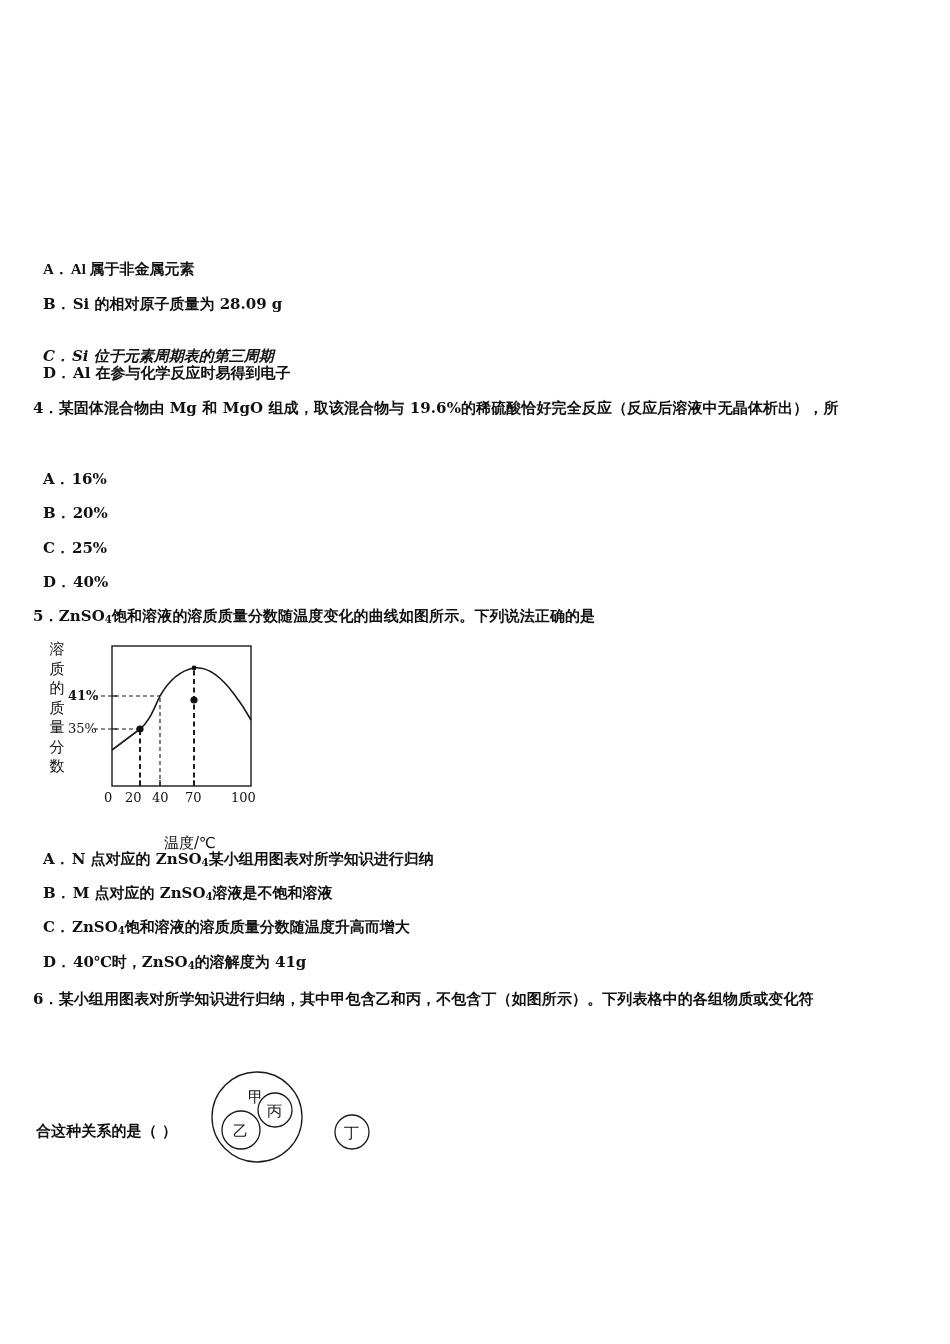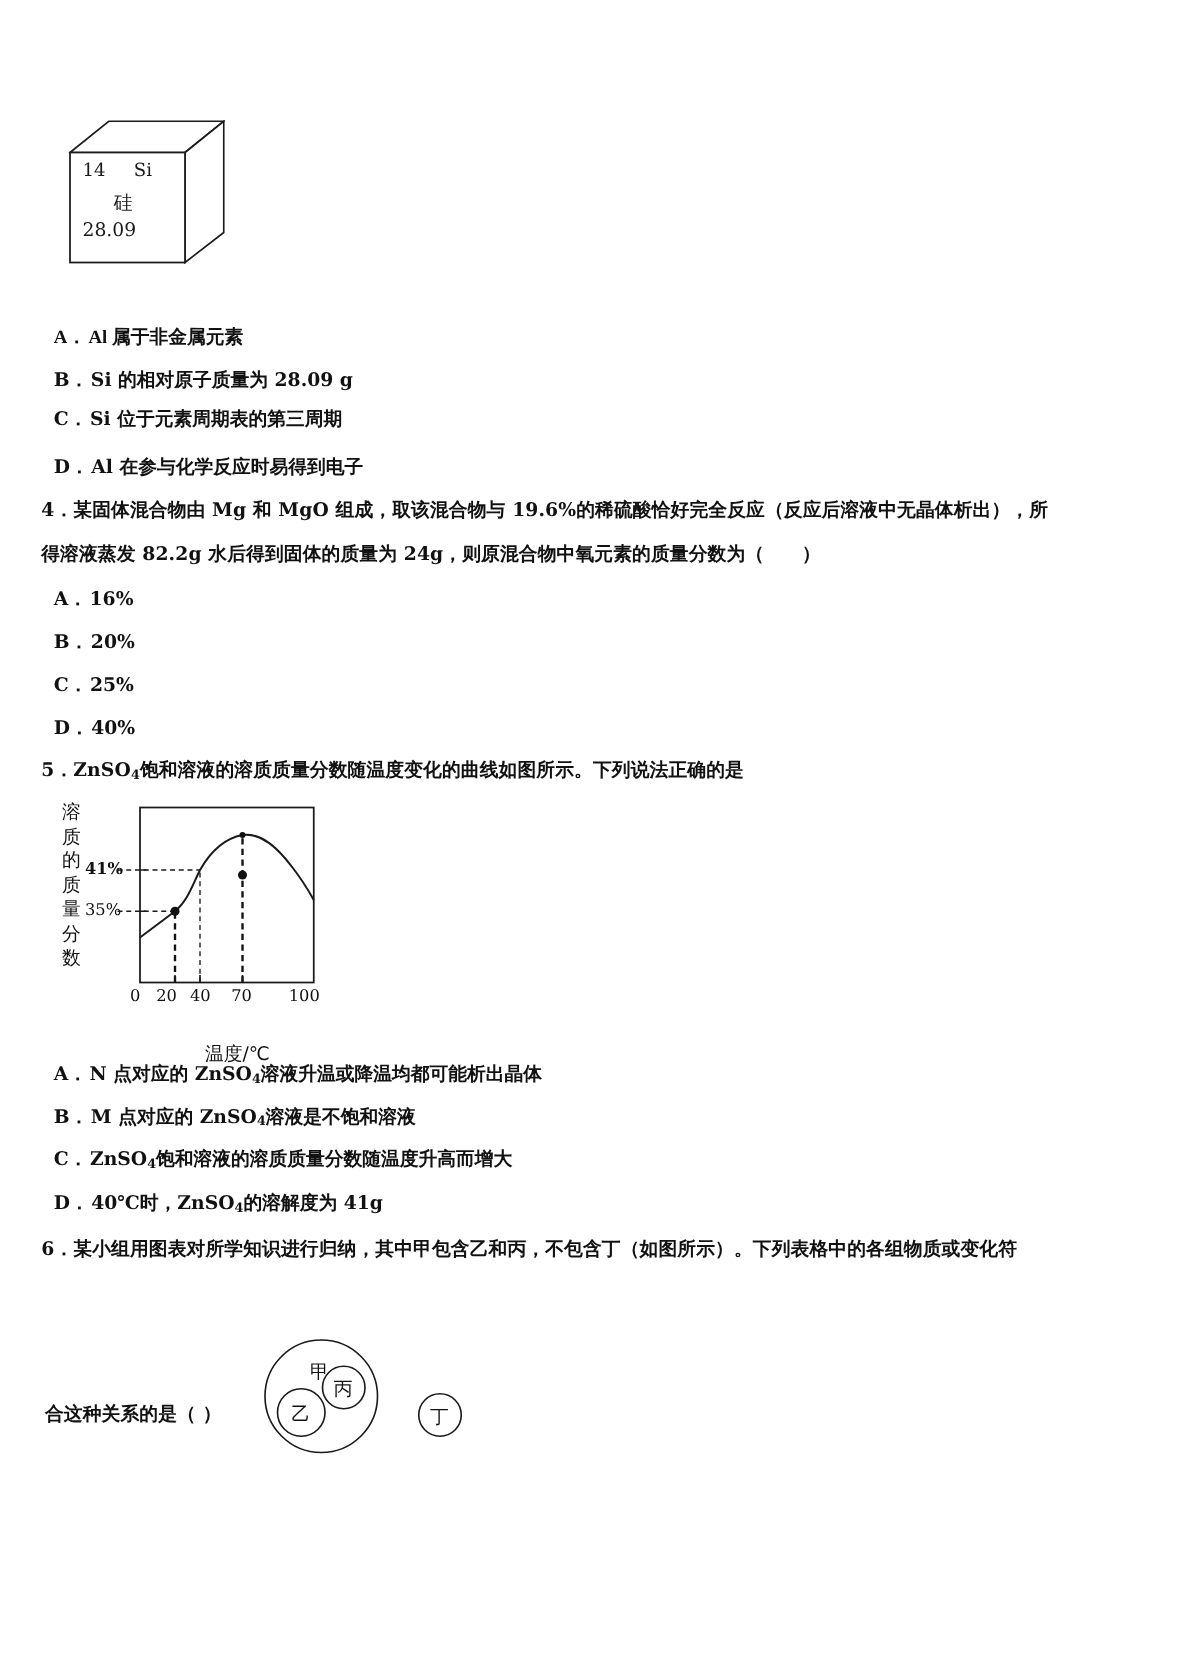--- a/index.html
+++ b/index.html
@@ -141,53 +141,38 @@
     font-size: 15px;
     font-family: "DejaVu Sans", "Liberation Sans", sans-serif;
     color: #111;
   }
 </style>
 </head>
 <body>
 
 <div class="page">
 
-  <div class="cube-wrap">
-    <svg width="125" height="118" viewBox="0 0 125 118" style="position:absolute;left:0;top:0;">
-
-      <polygon points="1,26 32,1 124,1 93,26" fill="#ffffff" stroke="#1a1a1a" stroke-width="1.3"></polygon>
-
-      <polygon points="93,26 124,1 124,90 93,114" fill="#ffffff" stroke="#1a1a1a" stroke-width="1.3"></polygon>
-
-      <rect x="1" y="26" width="92" height="88" fill="#ffffff" stroke="#1a1a1a" stroke-width="1.4"></rect>
-    </svg>
-    <div class="cube-txt cube-num">14</div>
-    <div class="cube-txt cube-sym">Si</div>
-    <div class="cube-txt cube-name">硅</div>
-    <div class="cube-txt cube-mass">28.09</div>
-  </div>
 
 
   <div class="optline" style="left:43px; top:260px;font-family:Liberation Serif, serif;">
     <span class="opt-letter">A．</span><span>Al 属于非金属元素</span>
   </div>
   <div class="optline" style="left:43px; top:295px;">
     <span class="opt-letter">B．</span><span>Si 的相对原子质量为 28.09 g</span>
   </div>
-  <div class="optline" style="left:43px; top:326px;">
+  <div class="optline" style="left:43px; top:347px;font-style:italic;">
     <span class="opt-letter">C．</span><span>Si 位于元素周期表的第三周期</span>
   </div>
   <div class="optline" style="left:43px; top:364px;">
     <span class="opt-letter">D．</span><span>Al 在参与化学反应时易得到电子</span>
   </div>
 
   <div class="qline" style="left:33px; top:399px; font-size:15px;">
     <span>4．</span><span>某固体混合物由 Mg 和 MgO 组成，取该混合物与 19.6%的稀硫酸恰好完全反应（反应后溶液中无晶体析出），所</span>
   </div>
-  <div class="qline" style="left:33px; top:434px; font-size:15px;">得溶液蒸发 82.2g 水后得到固体的质量为 24g，则原混合物中氧元素的质量分数为（　　）</div>
 
   <div class="optline" style="left:43px; top:470px;">
     <span class="opt-letter">A．</span><span>16%</span>
   </div>
   <div class="optline" style="left:43px; top:504px;">
     <span class="opt-letter">B．</span><span>20%</span>
   </div>
   <div class="optline" style="left:43px; top:539px;">
     <span class="opt-letter">C．</span><span>25%</span>
   </div>
@@ -256,21 +241,21 @@
 
       <path d="M 66,112 C 78,103 86,97 94,91 C 104,83 108,70 114,58 C 122,44 132,33 148,30 C 163,28 176,40 188,56 C 195,65 200,73 205,82" fill="none" stroke="#1a1a1a" stroke-width="1.6"></path>
 
       <circle cx="94" cy="91" r="3.6" fill="#111"></circle>
       <circle cx="148" cy="62" r="3.6" fill="#111"></circle>
       <circle cx="148" cy="30" r="2.4" fill="#111"></circle>
     </svg>
   </div>
 
   <div class="optline" style="left:43px; top:850px;">
-    <span class="opt-letter">A．</span><span>N 点对应的 ZnSO</span><sub>4</sub><span>溶液升温或降温均都可能析出晶体</span>
+    <span class="opt-letter">A．</span><span>N 点对应的 ZnSO</span><sub>4</sub><span>某小组用图表对所学知识进行归纳</span>
   </div>
   <div class="optline" style="left:43px; top:884px;text-align:center;">
     <span class="opt-letter">B．</span><span>M 点对应的 ZnSO</span><sub>4</sub><span>溶液是不饱和溶液</span>
   </div>
   <div class="optline" style="left:43px; top:918px;">
     <span class="opt-letter">C．</span><span>ZnSO</span><sub>4</sub><span>饱和溶液的溶质质量分数随温度升高而增大</span>
   </div>
   <div class="optline" style="left:43px; top:953px;">
     <span class="opt-letter">D．</span><span>40℃时，ZnSO</span><sub>4</sub><span>的溶解度为 41g</span>
   </div>

